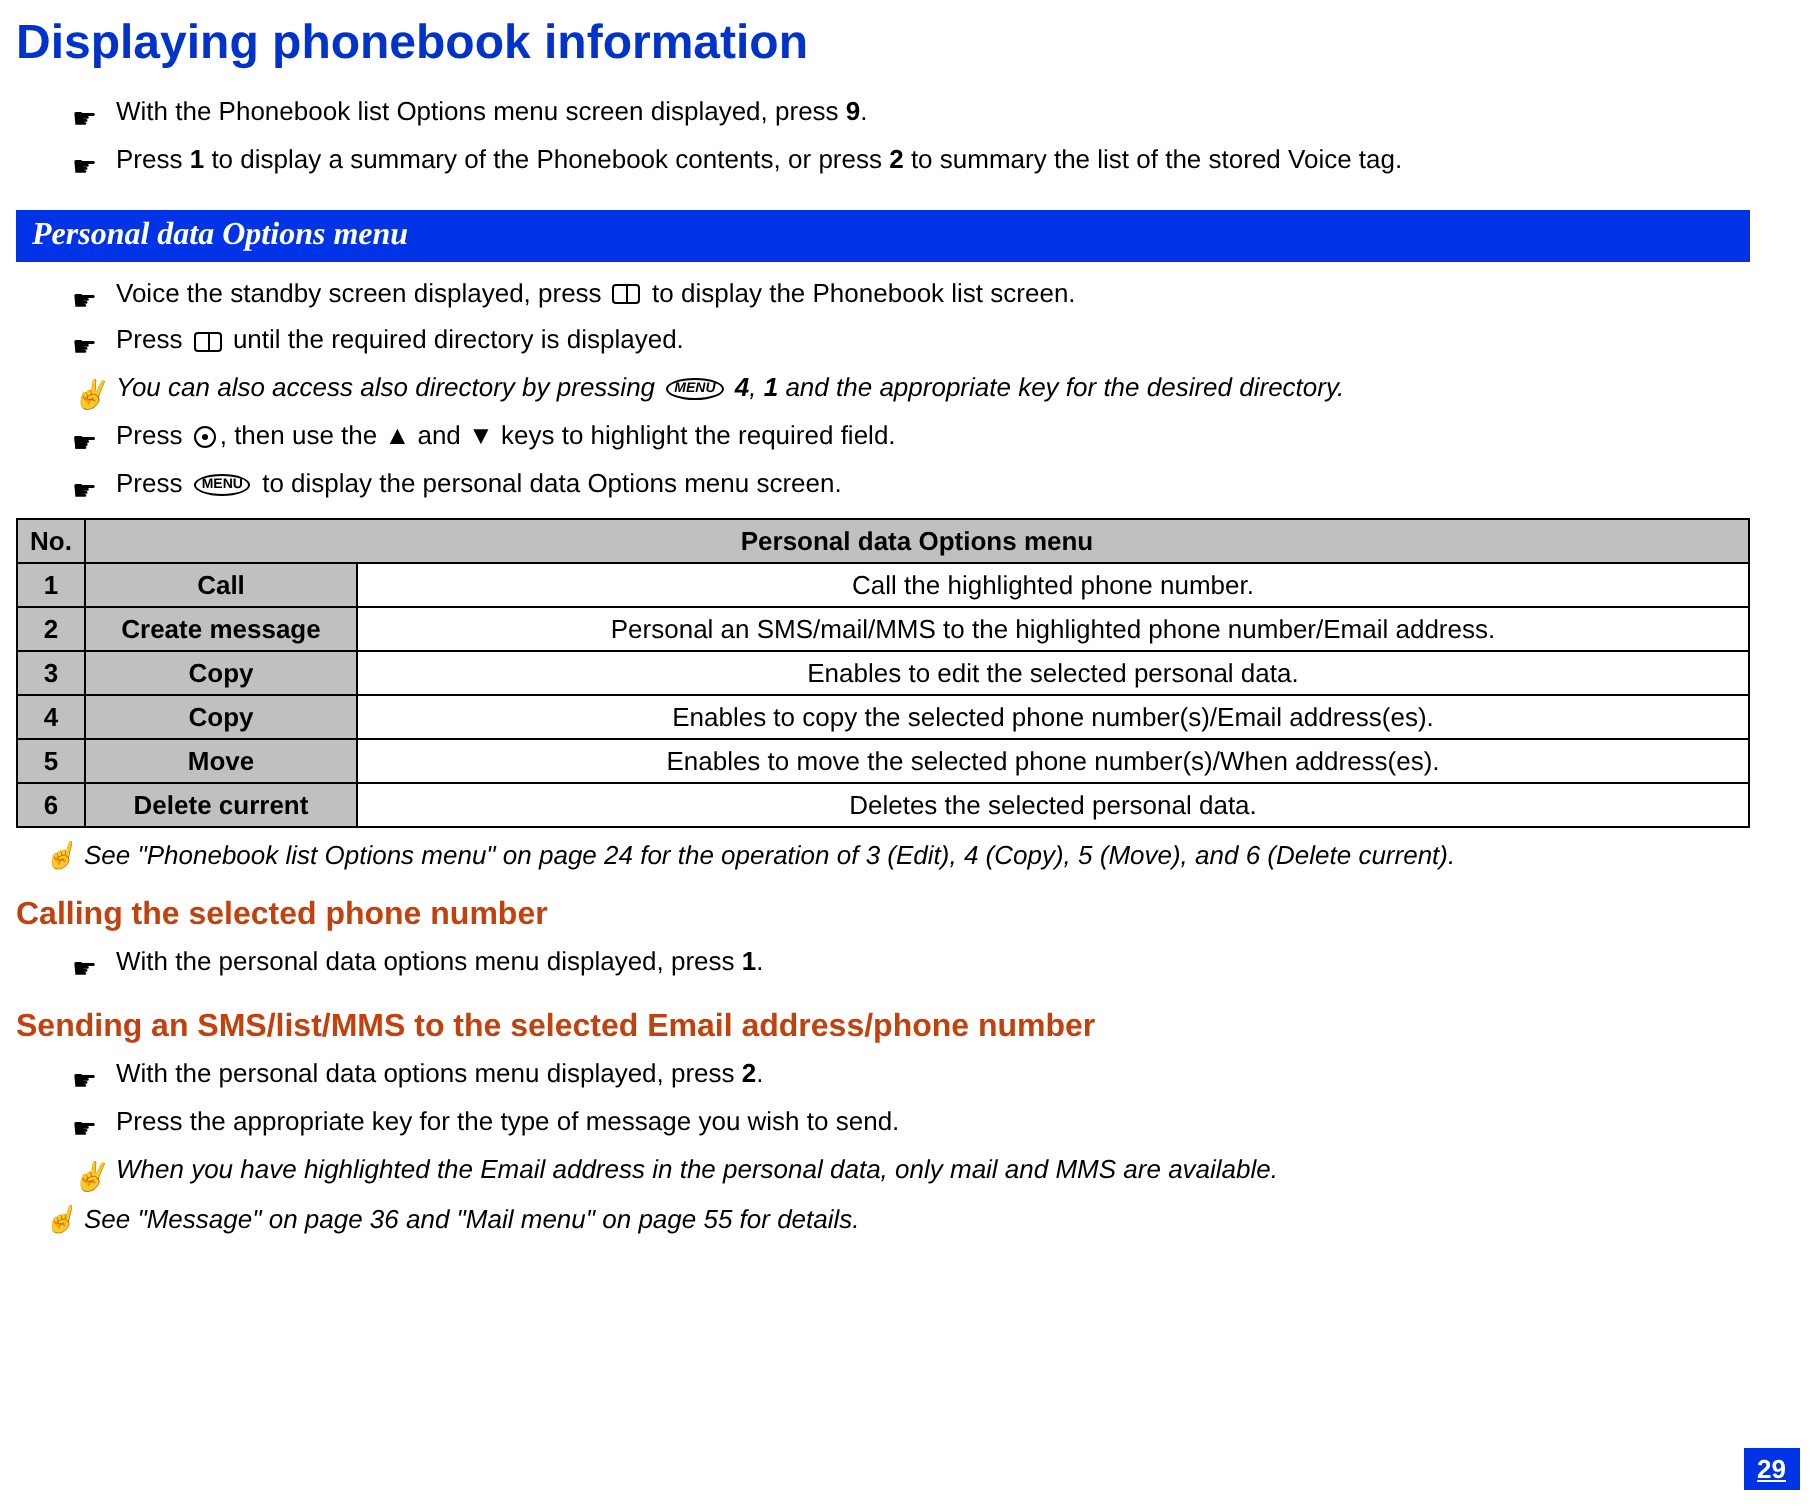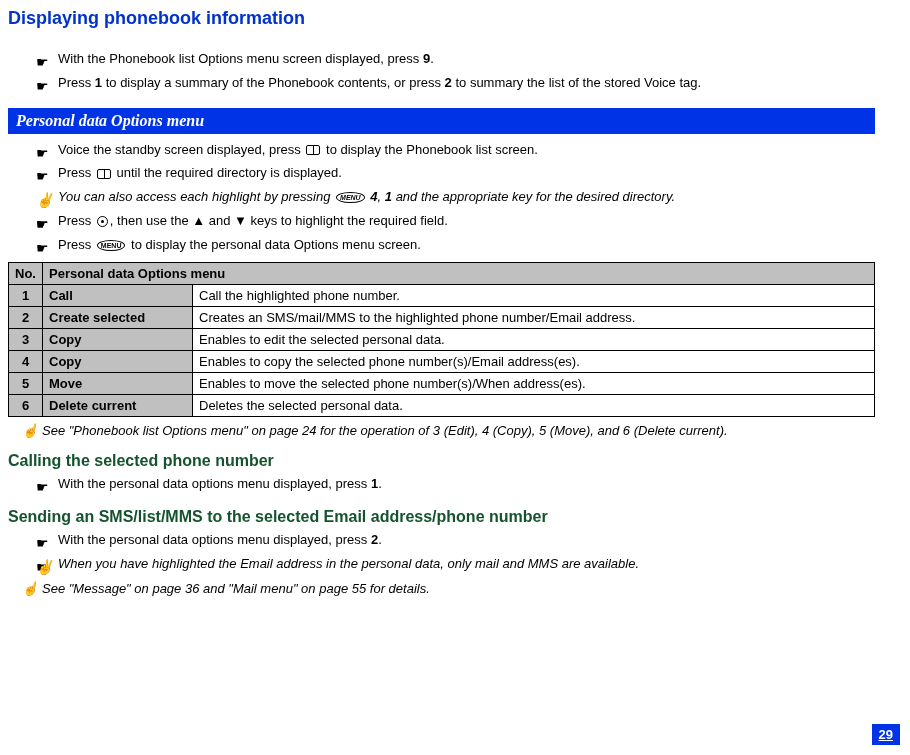--- a/index.html
+++ b/index.html
@@ -6,26 +6,26 @@
     body {
       font-family: Arial, Helvetica, sans-serif;
       font-size: 13px;
       color: #000;
       width: 910px;
       padding: 8px 35px 0 8px;
       background: #fff;
     }
     h2 {
       color: #0033cc;
-      font-size: 18px;
-      font-weight: bold;
-      margin-bottom: 20px;
+      font-size: 24px;
+      font-weight: bold;
+      margin-bottom: 10px;
     }
     h3 {
-      color: #14532d;
+      color: #c2410c;
       font-size: 16px;
       font-weight: bold;
       margin-top: 14px;
       margin-bottom: 4px;
     }
     .section-banner {
       background: #0033e6;
       color: #fff;
       font-style: italic;
       font-family: Georgia, 'Times New Roman', serif;
@@ -109,35 +109,35 @@
       border-radius: 50%;
     }
     table {
       border-collapse: collapse;
       width: 100%;
       margin: 6px 0;
     }
     th, td {
       border: 1px solid #000;
       padding: 3px 6px;
-      text-align: left;
+      text-align: center;
       font-size: 13px;
     }
     th {
       background: #c0c0c0;
       font-weight: bold;
     }
     td.num-col {
       width: 34px;
       text-align: center;
       background: #c0c0c0;
       font-weight: bold;
     }
     td.cmd-col {
-      width: 150px;
+      width: 136px;
       background: #c0c0c0;
       font-weight: bold;
     }
     .cross-ref {
       font-style: italic;
       margin-left: 14px;
       margin-top: 6px;
       position: relative;
       padding-left: 20px;
     }
@@ -181,21 +181,21 @@
   <li>
     <span class="icon">☛</span>
     <span>Voice the standby screen displayed, press </span><span class="book-icon inline-icon"></span><span> to display the Phonebook list screen.</span>
   </li>
   <li>
     <span class="icon">☛</span>
     <span>Press </span><span class="book-icon inline-icon"></span><span> until the required directory is displayed.</span>
   </li>
   <li class="italic-note">
     <span class="icon">✌</span>
-    <span>You can also access each highlight by pressing </span><span class="menu-oval">MENU</span><span> </span><span class="bold">4</span><span>, </span><span class="bold">1</span><span> and the appropriate key for the desired directory.</span>
+    <span>You can also access also directory by pressing </span><span class="menu-oval">MENU</span><span> </span><span class="bold">4</span><span>, </span><span class="bold">1</span><span> and the appropriate key for the desired directory.</span>
   </li>
   <li>
     <span class="icon">☛</span>
   </li>
   <li>
     <span class="icon">☛</span>
     <span>Press </span><span class="circle-icon inline-icon"></span><span>, then use the ▲ and ▼ keys to highlight the required field.</span>
   </li>
   <li>
     <span class="icon">☛</span>
@@ -211,22 +211,22 @@
     </tr>
   </thead>
   <tbody id="table-body">
       <tr>
         <td class="num-col">1</td>
         <td class="cmd-col">Call</td>
         <td>Call the highlighted phone number.</td>
       </tr>
       <tr>
         <td class="num-col">2</td>
-        <td class="cmd-col">Create selected</td>
-        <td>Creates an SMS/mail/MMS to the highlighted phone number/Email address.</td>
+        <td class="cmd-col">Create message</td>
+        <td>Personal an SMS/mail/MMS to the highlighted phone number/Email address.</td>
       </tr>
       <tr>
         <td class="num-col">3</td>
         <td class="cmd-col">Copy</td>
         <td>Enables to edit the selected personal data.</td>
       </tr>
       <tr>
         <td class="num-col">4</td>
         <td class="cmd-col">Copy</td>
         <td>Enables to copy the selected phone number(s)/Email address(es).</td>
@@ -258,20 +258,21 @@
 </ul>
 
 <h3>Sending an SMS/list/MMS to the selected Email address/phone number</h3>
 <ul class="bullet-list">
   <li>
     <span class="icon">☛</span>
     <span>With the personal data options menu displayed, press </span><span class="bold">2</span><span>.</span>
   </li>
   <li>
     <span class="icon">☛</span>
+    <span>Press the appropriate key for the type of message you wish to send.</span>
   </li>
   <li class="italic-note">
     <span class="icon">✌</span>
     <span>When you have highlighted the Email address in the personal data, only mail and MMS are available.</span>
   </li>
 </ul>
 
 <div class="cross-ref">
   <span class="icon">☝</span>
   <span>See "Message" on page 36 and "Mail menu" on page 55 for details.</span>

